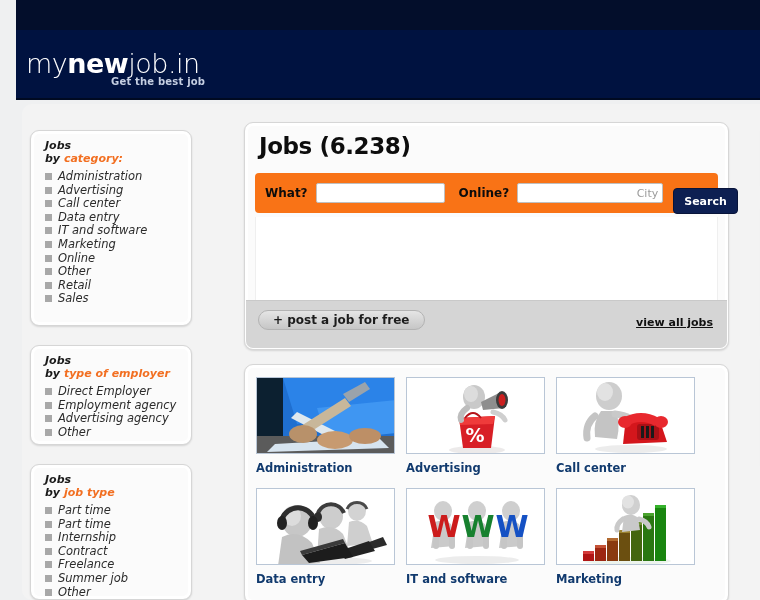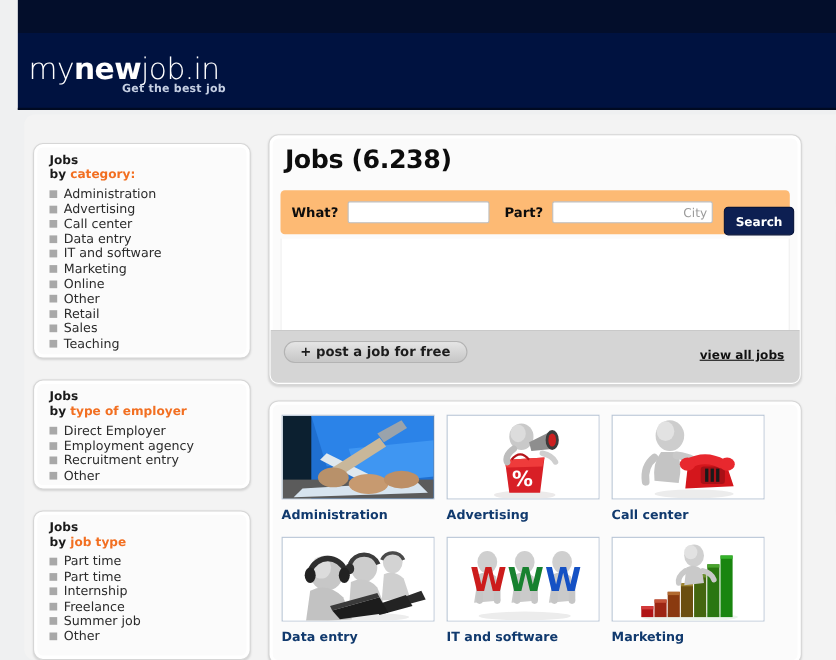--- a/index.html
+++ b/index.html
@@ -66,21 +66,21 @@
   
   .panel {
     position: absolute;
     background: #fbfbfb;
     border: 1px solid #d6d6d6;
     border-radius: 9px;
     box-shadow: 0 1px 2px rgba(0,0,0,0.13), inset 0 0 0 3px #ffffff;
   }
 
   
-  .sb { left: 14px; width: 198px; }
+  .sb { left: 14px; width: 162px; font-style: italic; }
   .sb1 { top: 28px;  height: 196px; }
   .sb2 { top: 243px; height: 100px; }
   .sb3 { top: 362px; height: 136px; }
 
   .sb-title {
     padding: 9px 0 0 14px;
     font-size: 11px;
     line-height: 11px;
     font-weight: bold;
     color: #1a1a1a;
@@ -110,21 +110,21 @@
     background: #fbfbfb;
   }
   .main-title {
     position: absolute; left: 14px; top: 10px;
     font-size: 23px; font-weight: bold; color: #0d0d0d;
     letter-spacing: -0.4px;
   }
   .searchbar {
     position: absolute; left: 10px; top: 50px;
     width: 463px; height: 40px;
-    background: #fdba74;
+    background: #f97316;
     border-radius: 4px;
     display: flex; align-items: center;
     padding: 0 10px;
   }
   .searchbar .lbl {
     font-size: 12px; font-weight: bold; color: #0c0c0c;
     white-space: nowrap;
   }
   .searchbar input[type=text] {
     height: 20px;
@@ -246,59 +246,59 @@
         <li><span class="bullet"></span><span>Administration</span></li>
         <li><span class="bullet"></span><span>Advertising</span></li>
         <li><span class="bullet"></span><span>Call center</span></li>
         <li><span class="bullet"></span><span>Data entry</span></li>
         <li><span class="bullet"></span><span>IT and software</span></li>
         <li><span class="bullet"></span><span>Marketing</span></li>
         <li><span class="bullet"></span><span>Online</span></li>
         <li><span class="bullet"></span><span>Other</span></li>
         <li><span class="bullet"></span><span>Retail</span></li>
         <li><span class="bullet"></span><span>Sales</span></li>
-        <li><span class="bullet"></span><span>Teaching</span></li>
       </ul>
     </div>
 
     <div class="panel sb sb2">
       <div class="sb-title">
         <span>Jobs</span>
         <span class="t2"><span>by </span><span class="accent">type of employer</span></span>
       </div>
       <ul class="sb-list">
         <li><span class="bullet"></span><span>Direct Employer</span></li>
         <li><span class="bullet"></span><span>Employment agency</span></li>
-        <li><span class="bullet"></span><span>Recruitment entry</span></li>
+        <li><span class="bullet"></span><span>Advertising agency</span></li>
         <li><span class="bullet"></span><span>Other</span></li>
       </ul>
     </div>
 
     <div class="panel sb sb3">
       <div class="sb-title">
         <span>Jobs</span>
         <span class="t2"><span>by </span><span class="accent">job type</span></span>
       </div>
       <ul class="sb-list">
         <li><span class="bullet"></span><span>Part time</span></li>
         <li><span class="bullet"></span><span>Part time</span></li>
         <li><span class="bullet"></span><span>Internship</span></li>
+        <li><span class="bullet"></span><span>Contract</span></li>
         <li><span class="bullet"></span><span>Freelance</span></li>
         <li><span class="bullet"></span><span>Summer job</span></li>
         <li><span class="bullet"></span><span>Other</span></li>
       </ul>
     </div>
 
     <div class="panel main-panel">
       <div class="main-title">Jobs (6.238)</div>
 
       <div class="searchbar">
         <span class="lbl">What?</span>
         <input id="what-input" type="text" value="" style="">
-        <span class="lbl" style="margin-left:14px;">Part?</span>
+        <span class="lbl" style="margin-left:14px;">Online?</span>
         <input id="where-input" type="text" placeholder="City" style="">
         <button class="searchbtn">Search</button>
       </div>
 
       <div class="whitearea"></div>
 
       <div class="mainfoot">
         <button class="postbtn">+ post a job for free</button>
         <span class="viewall">view all jobs</span>
       </div>

